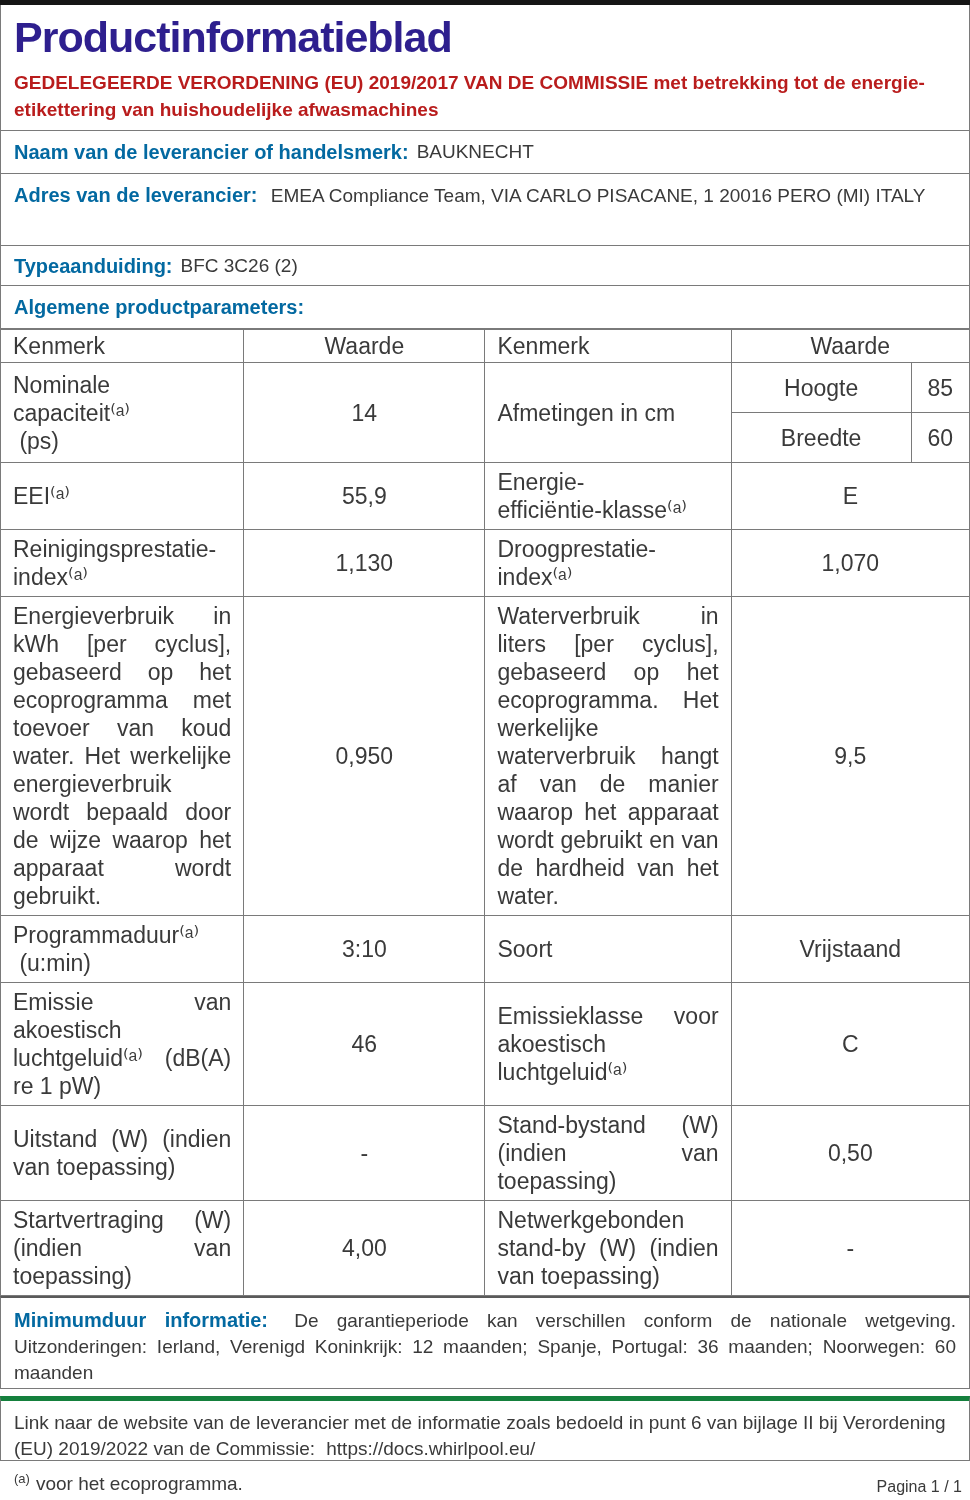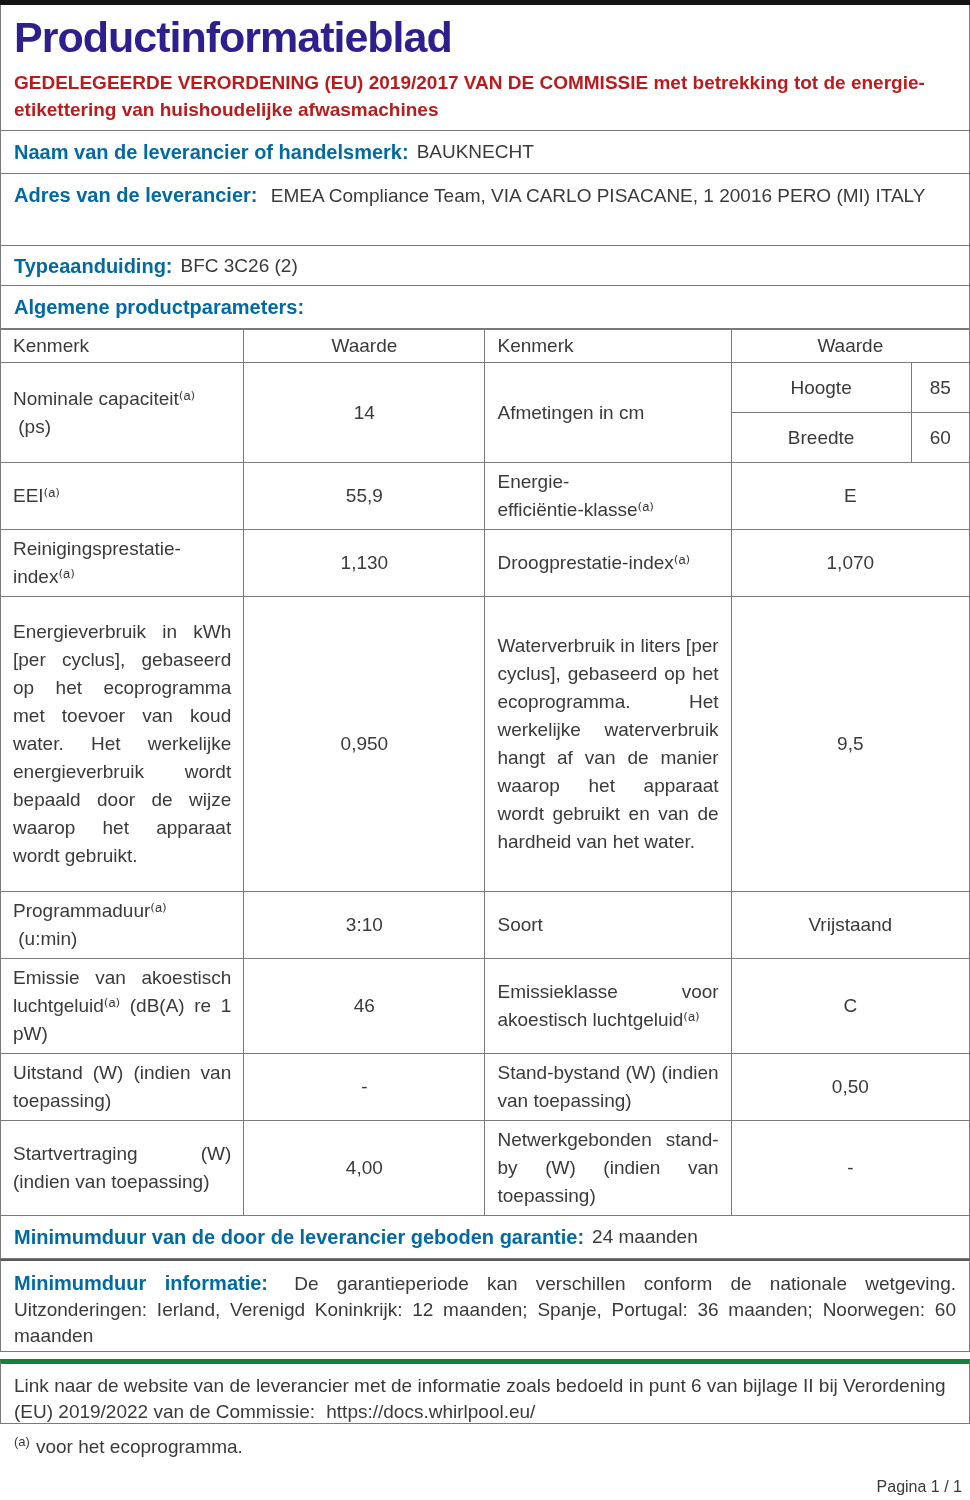--- a/index.html
+++ b/index.html
@@ -24,21 +24,21 @@
   .row-type  { height:40px; display:flex; align-items:center; }
   .row-alg   { height:43px; display:flex; align-items:center;text-align:center; }
   .row-garantie { height:43px; display:flex; align-items:center; }
   .row-aanv  { height:93px; text-align:justify; padding-top:9px; }
   .row-aanv .lbl, .row-garantie .lbl { font-size:20px; }
   .gap { height:7px; }
   .row-link { height:65px; border-top:5px solid #15803d; padding-top:9px; }
   .row-link .url { margin-left:6px; color:#3a3a3a; text-decoration:none; }
 
   table.params { width:100%; border-collapse:collapse; table-layout:fixed; }
-  table.params td, table.params th { border:1px solid #7a7a7a; font-weight:400; font-size:19px; line-height:28px; vertical-align:middle; overflow:hidden; }
+  table.params td, table.params th { border:1px solid #7a7a7a; font-weight:400; font-size:23px; line-height:28px; vertical-align:middle; overflow:hidden; }
   table.params th { text-align:left; padding:2px 12px; height:30px; }
   table.params th.center { text-align:center; }
   td.key { text-align:justify; padding:5px 12px; white-space:pre-line; hyphens:auto; -webkit-hyphens:auto; }
   td.val { text-align:center; padding:2px 6px; }
   tr.r0 td { height:100px; }
   tr.r1 td { height:62px; }
   tr.r2 td { height:64px; }
   tr.r3 td { height:295px; }
   tr.r4 td { height:58px; }
   tr.r5 td { height:90px; }
@@ -163,24 +163,20 @@
     </tr>
     <tr class="r7">
       <td class="key">Startvertraging (W) (indien van toepassing)</td>
       <td class="val">4,00</td>
       <td class="key">Netwerkgebonden stand-by (W) (indien van toepassing)</td>
       <td class="val">-</td>
     </tr>
   </tbody>
     </table>
 
-  <div class="box info-row row-garantie">
-    <span class="lbl">Minimumduur van de door de leverancier geboden garantie:</span>
-    <span class="val">24 maanden</span>
-  </div>
 
   <div class="box info-row row-aanv box-aanv-top">
     <span class="lbl">Minimumduur informatie:</span>
     <span class="val">De garantieperiode kan verschillen conform de nationale wetgeving. Uitzonderingen: Ierland, Verenigd Koninkrijk: 12 maanden; Spanje, Portugal: 36 maanden; Noorwegen: 60 maanden</span>
   </div>
 
   <div class="gap"></div>
 
   <div class="box info-row row-link">
     <span>Link naar de website van de leverancier met de informatie zoals bedoeld in punt 6 van bijlage II bij Verordening (EU) 2019/2022 van de Commissie:</span>

